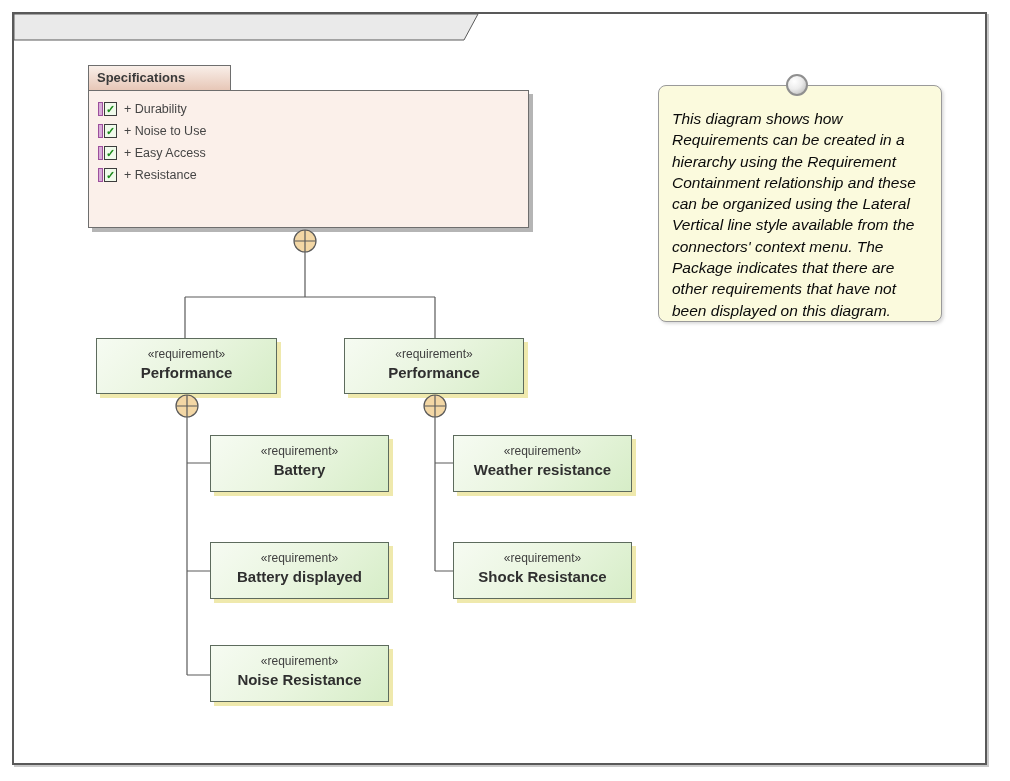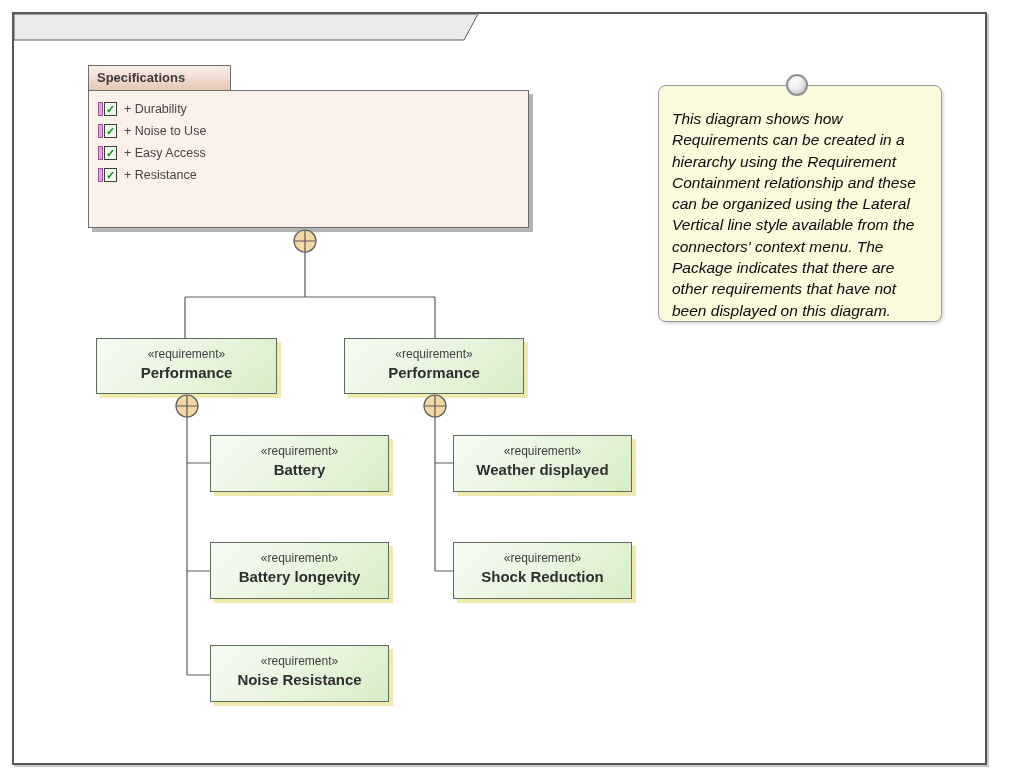--- a/index.html
+++ b/index.html
@@ -123,33 +123,33 @@
   <div class="req-box" id="box-durability">
     <div class="req-stereo">«requirement»</div>
     <div class="req-name">Performance</div>
   </div>
   <div class="req-box" id="box-fidelity">
     <div class="req-stereo">«requirement»</div>
     <div class="req-name">Battery</div>
   </div>
   <div class="req-box" id="box-battery">
     <div class="req-stereo">«requirement»</div>
-    <div class="req-name">Battery longevity</div>
+    <div class="req-name">Battery displayed</div>
   </div>
   <div class="req-box" id="box-noise">
     <div class="req-stereo">«requirement»</div>
     <div class="req-name">Noise Resistance</div>
   </div>
   <div class="req-box" id="box-weather">
     <div class="req-stereo">«requirement»</div>
-    <div class="req-name">Weather displayed</div>
+    <div class="req-name">Weather resistance</div>
   </div>
   <div class="req-box" id="box-shock">
     <div class="req-stereo">«requirement»</div>
-    <div class="req-name">Shock Reduction</div>
+    <div class="req-name">Shock Resistance</div>
   </div>
 
   <svg class="connectors" width="971" height="749">
     <g class="conn">
       <path d="M291,238 V283 M171,283 H421 M171,283 V324 M421,283 V324"></path>
       <circle cx="291" cy="227" r="11"></circle>
       <path d="M280,227 H302 M291,216 V238"></path>
     </g>
     <g class="conn">
       <path d="M173,403 V661 M173,449 H196 M173,557 H196 M173,661 H196"></path>

